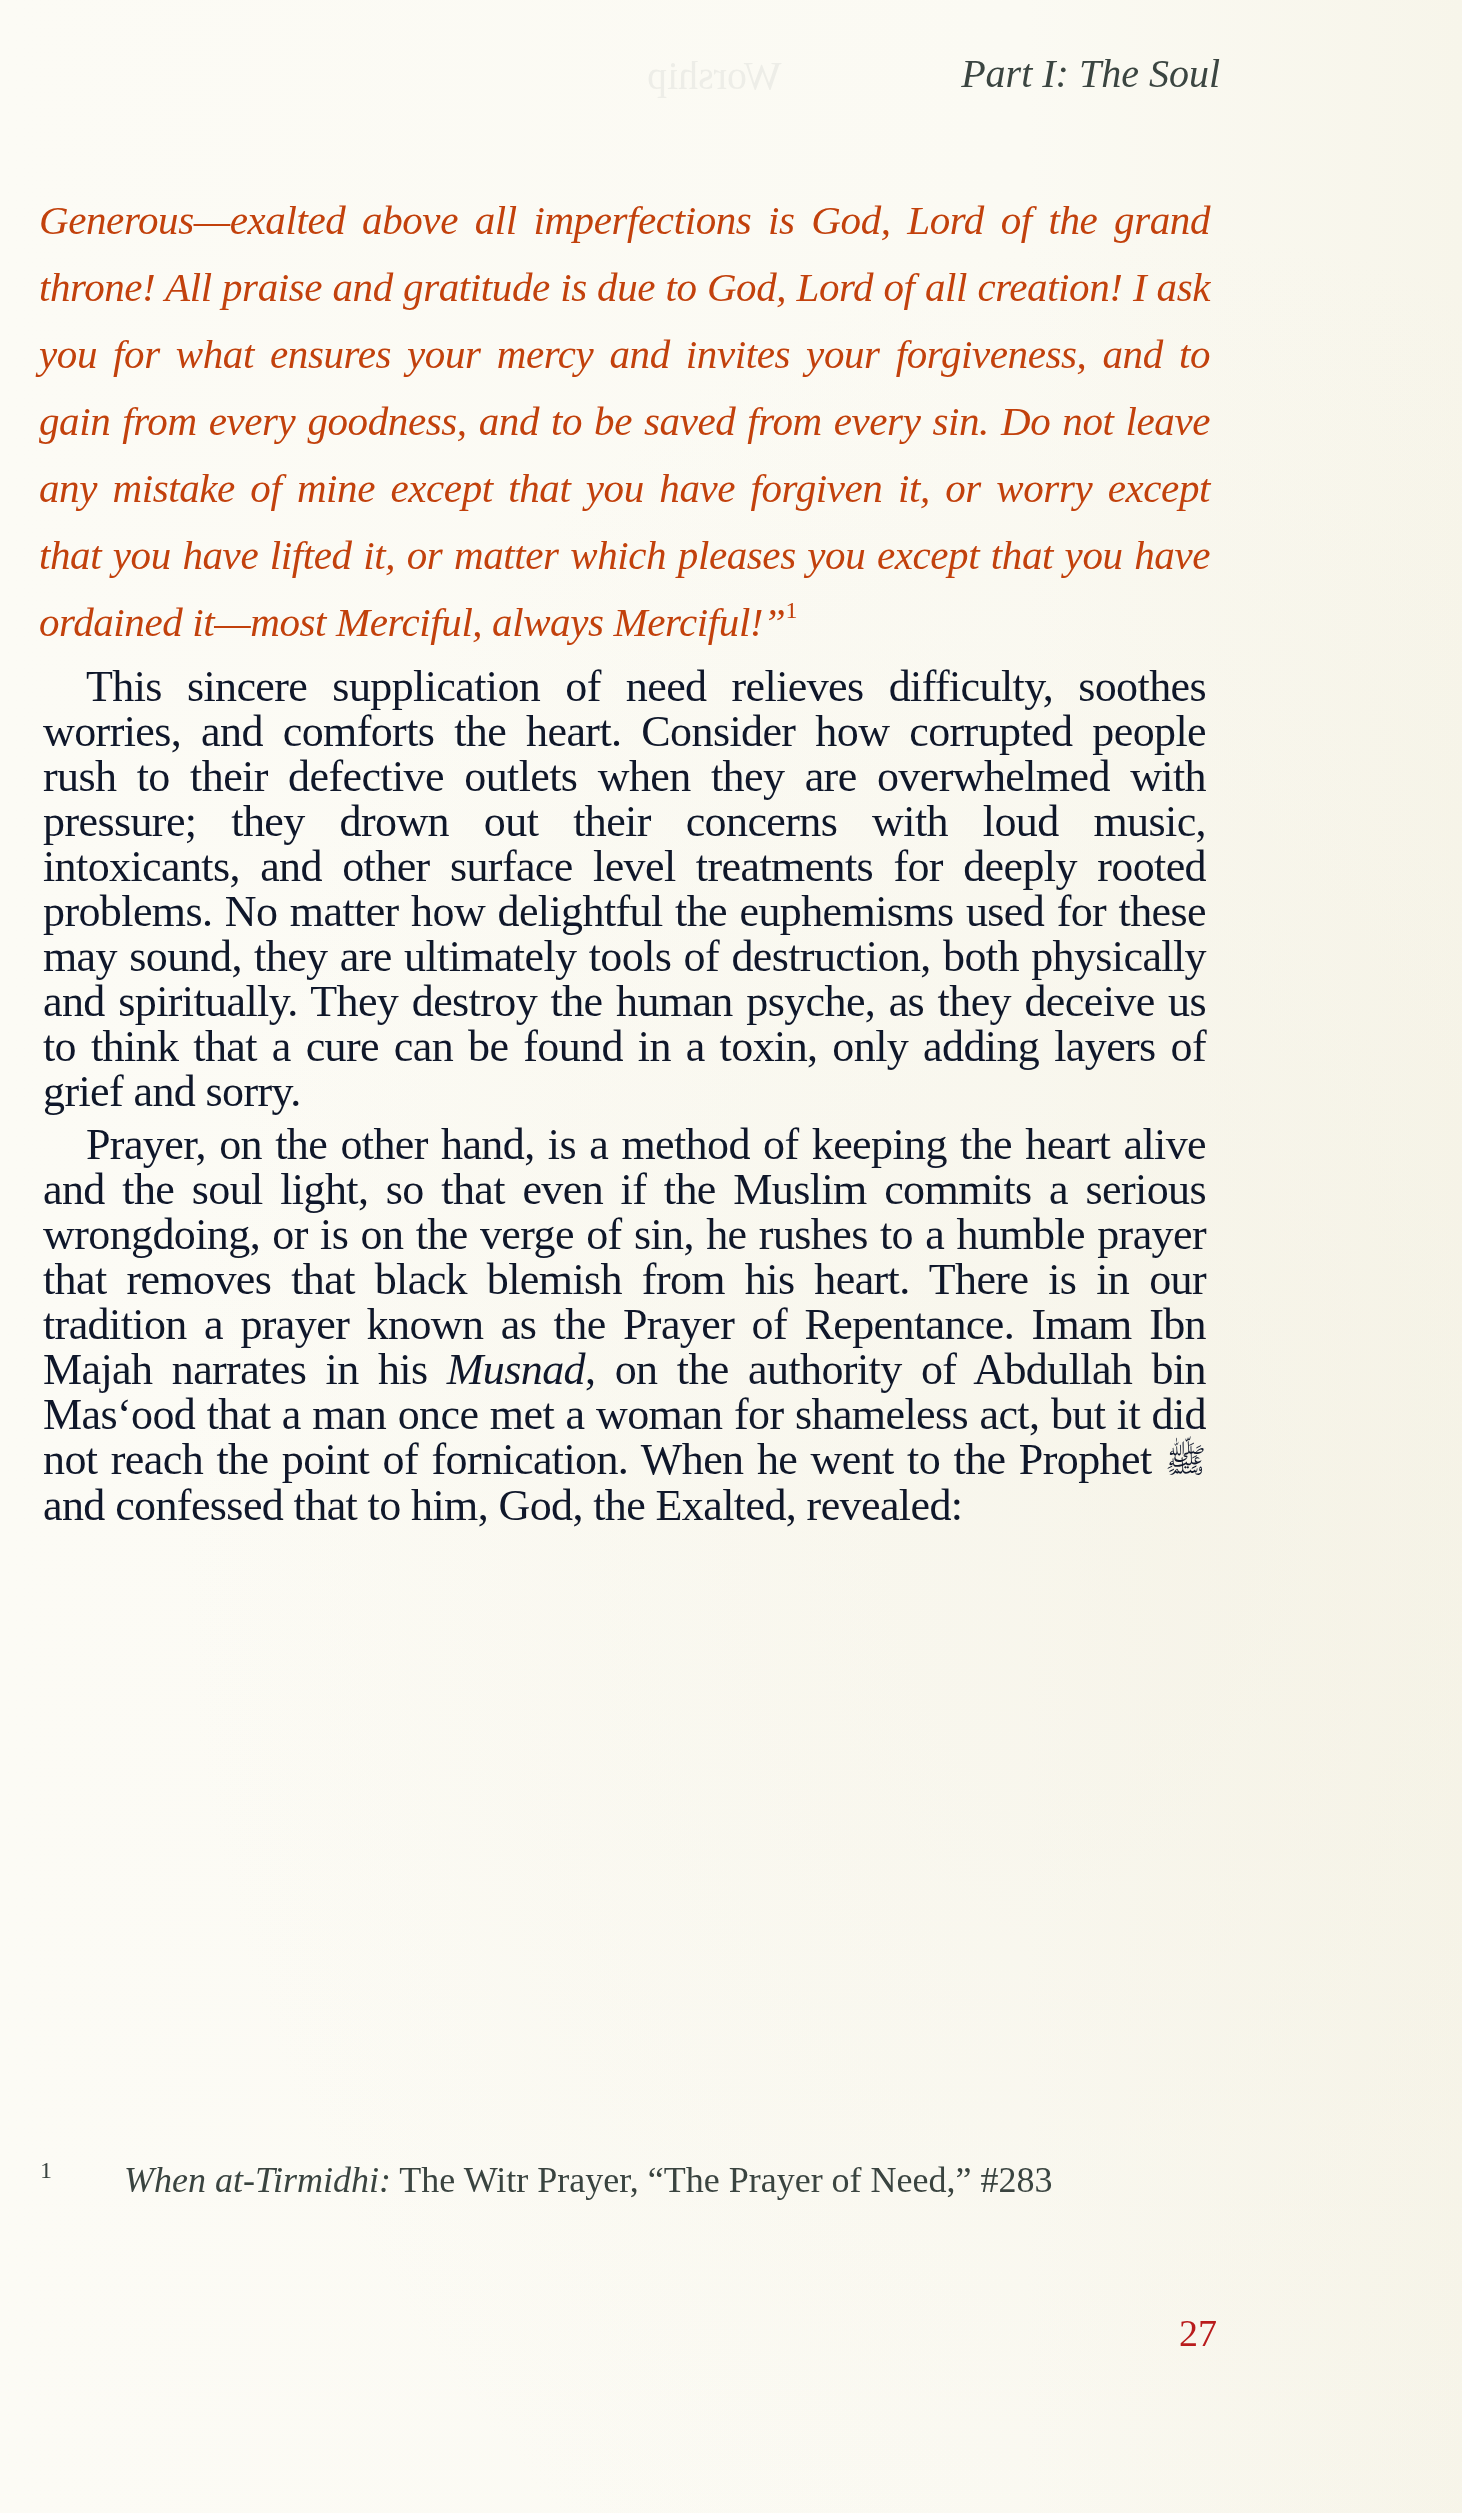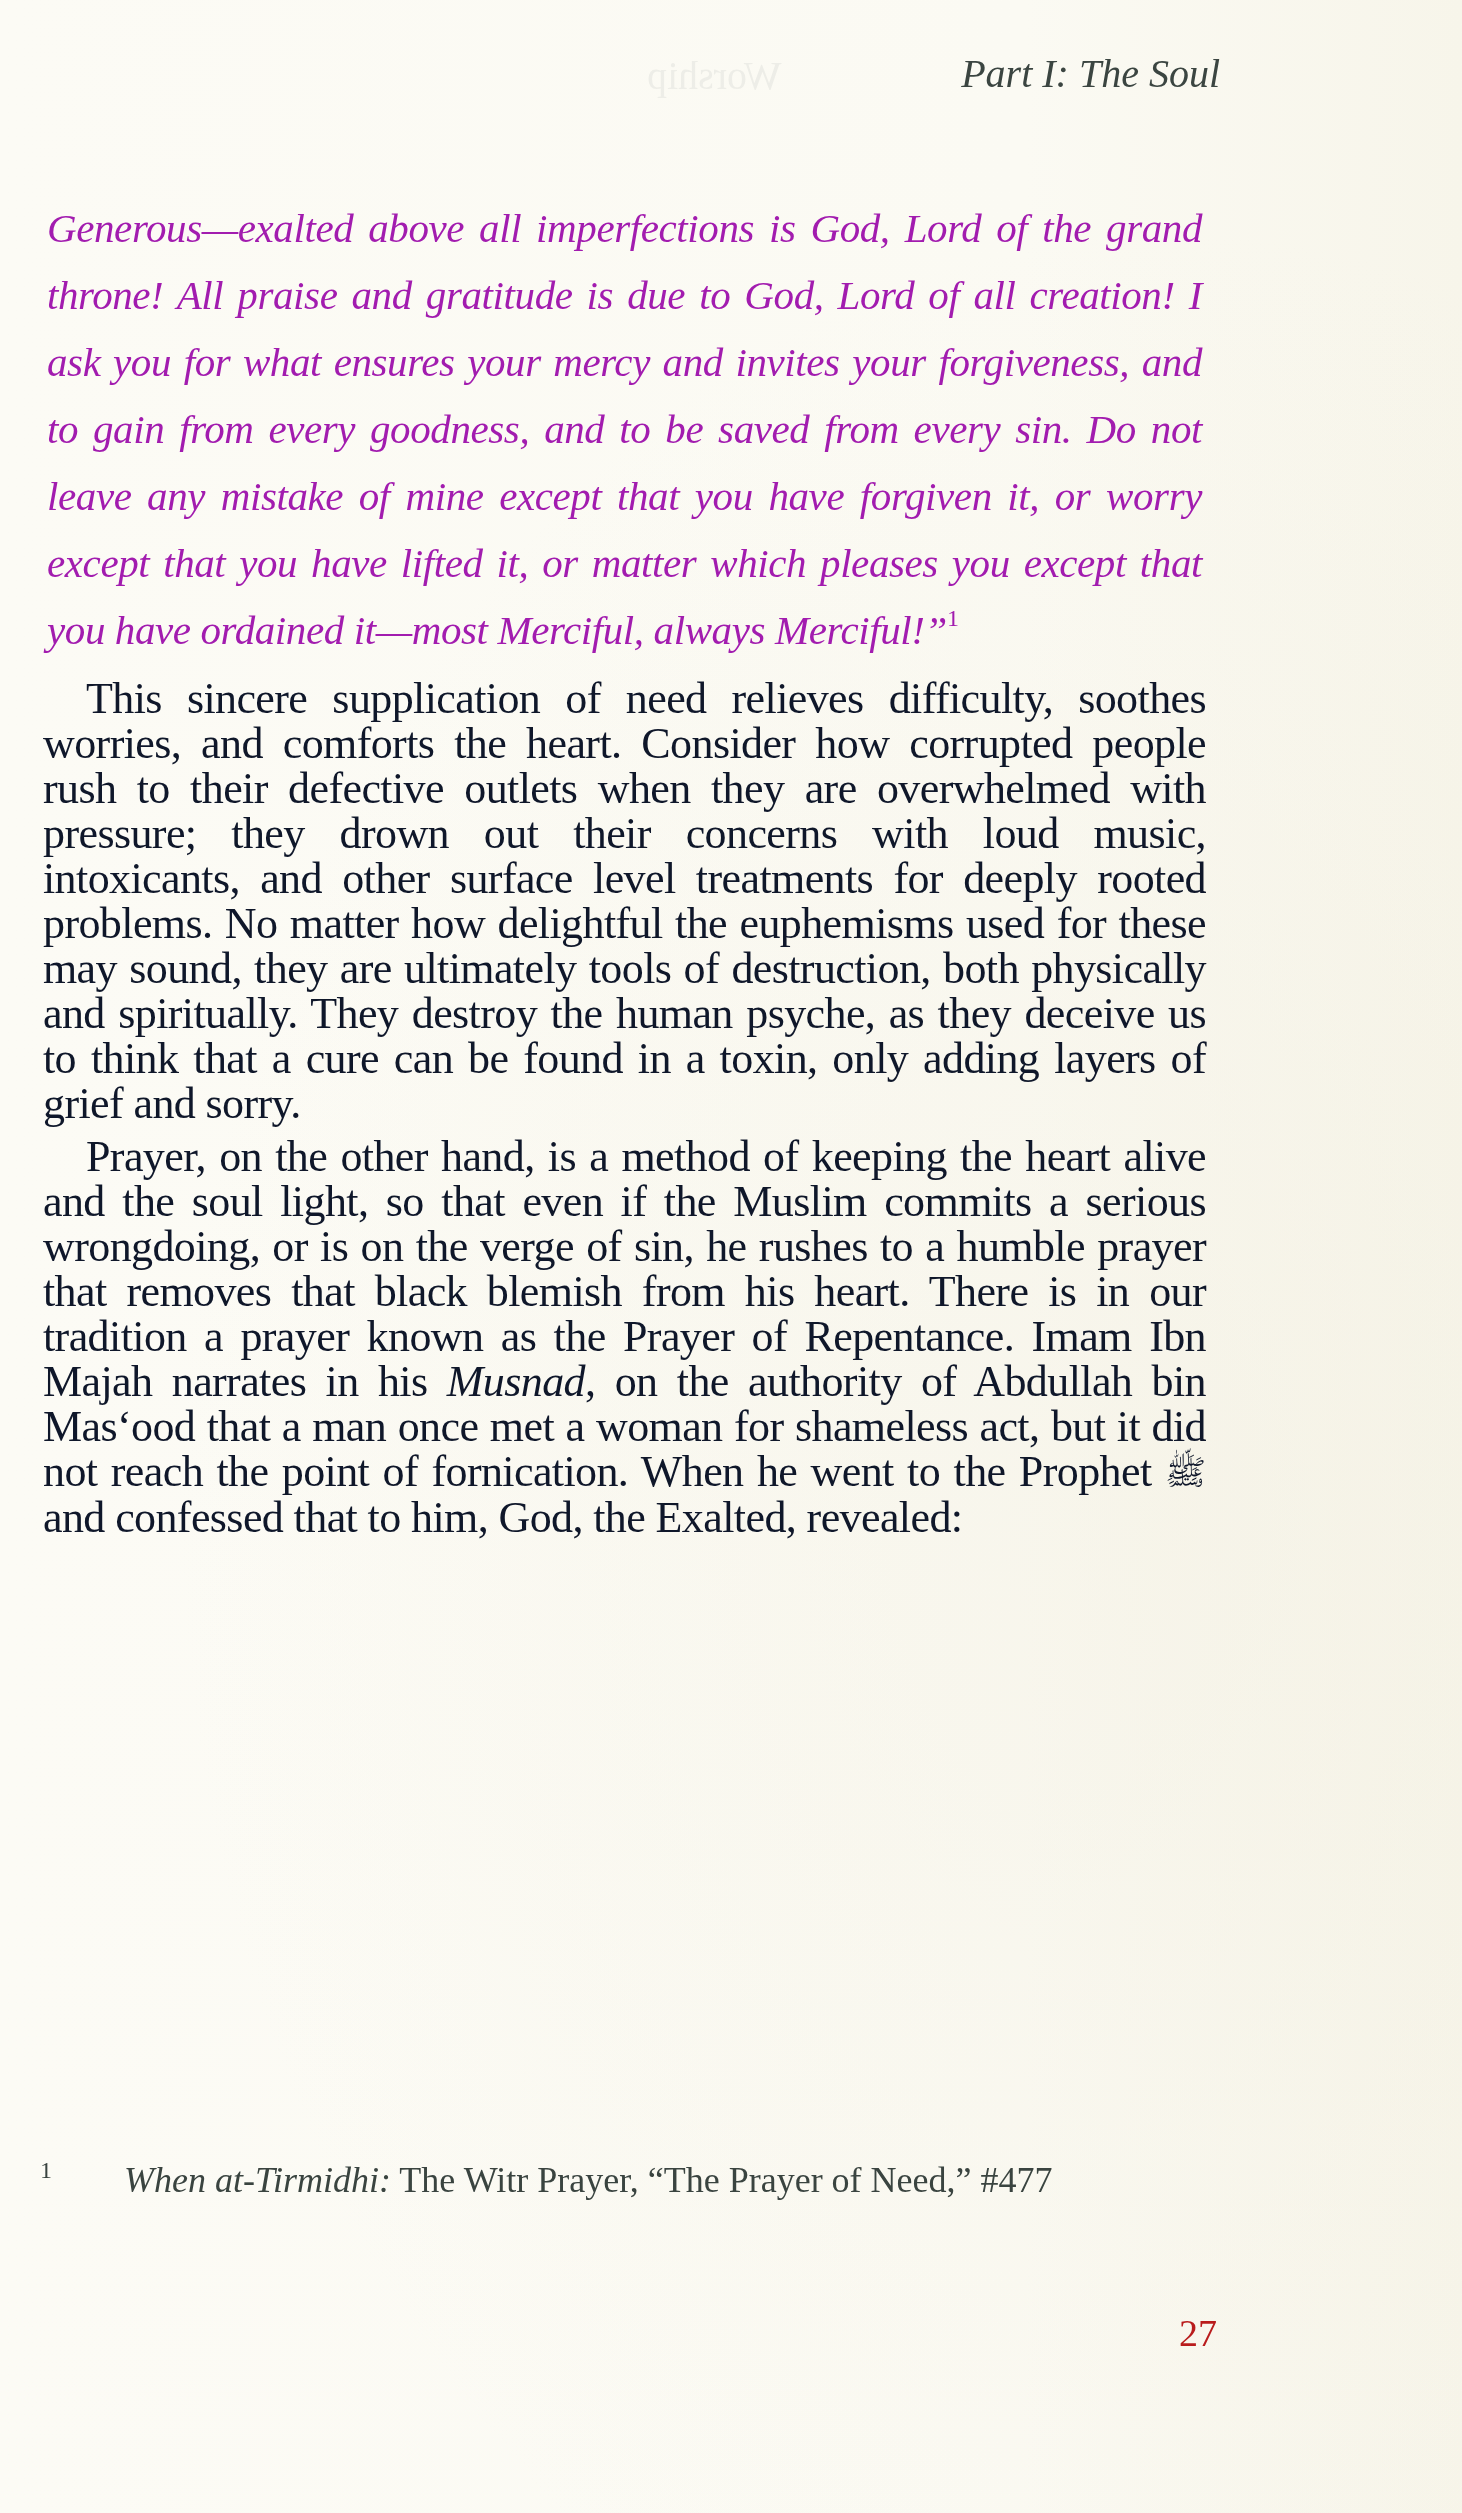--- a/index.html
+++ b/index.html
@@ -39,22 +39,22 @@
     top: 183px;
     width: 1179px;
   }
   .quote {
     font-style: italic;
     font-size: 41px;
     line-height: 67px;
     text-align: justify;
     text-align-last: left;
     letter-spacing: -0.4px;
-    margin: 12px;
-    color: #a21caf;
+    margin: 4px;
+    color: #c2410c;
   }
   .para {
     font-size: 44px;
     line-height: 45px;
     text-align: justify;
     text-indent: 43px;
     margin: 8px;
     color: #0f172a;
     letter-spacing: -0.6px;
   }
@@ -117,17 +117,17 @@
 
 <div class="text-block">
   <p class="quote"><span>Generous—exalted above all imperfections is God, Lord of the grand throne! All praise and gratitude is due to God, Lord of all creation! I ask you for what ensures your mercy and invites your forgiveness, and to gain from every goodness, and to be saved from every sin. Do not leave any mistake of mine except that you have forgiven it, or worry except that you have lifted it, or matter which pleases you except that you have ordained it—most Merciful, always Merciful!”</span><sup class="fnref">1</sup></p>
 
   <p class="para">This sincere supplication of need relieves difficulty, soothes worries, and comforts the heart. Consider how corrupted people rush to their defective outlets when they are overwhelmed with pressure; they drown out their concerns with loud music, intoxicants, and other surface level treatments for deeply rooted problems. No matter how delightful the euphemisms used for these may sound, they are ultimately tools of destruction, both physically and spiritually. They destroy the human psyche, as they deceive us to think that a cure can be found in a toxin, only adding layers of grief and sorry.</p>
 
   <p class="para"><span>Prayer, on the other hand, is a method of keeping the heart alive and the soul light, so that even if the Muslim commits a serious wrongdoing, or is on the verge of sin, he rushes to a humble prayer that removes that black blemish from his heart. There is in our tradition a prayer known as the Prayer of Repentance. Imam Ibn Majah narrates in his </span><em class="work">Musnad</em><span>, on the authority of Abdullah bin Mas‘ood that a man once met a woman for shameless act, but it did not reach the point of fornication. When he went to the Prophet </span><span class="salawat">ﷺ</span><span> and confessed that to him, God, the Exalted, revealed:</span></p>
 </div>
 
 <div class="footnote">
-  <span class="fn-marker">1</span><span class="fn-source">When at-Tirmidhi:</span><span> The Witr Prayer, “The Prayer of Need,” #477</span>
+  <span class="fn-marker">1</span><span class="fn-source">When at-Tirmidhi:</span><span> The Witr Prayer, “The Prayer of Need,” #283</span>
 </div>
 
 <div class="page-number">27</div>
 
 
 </body></html>

